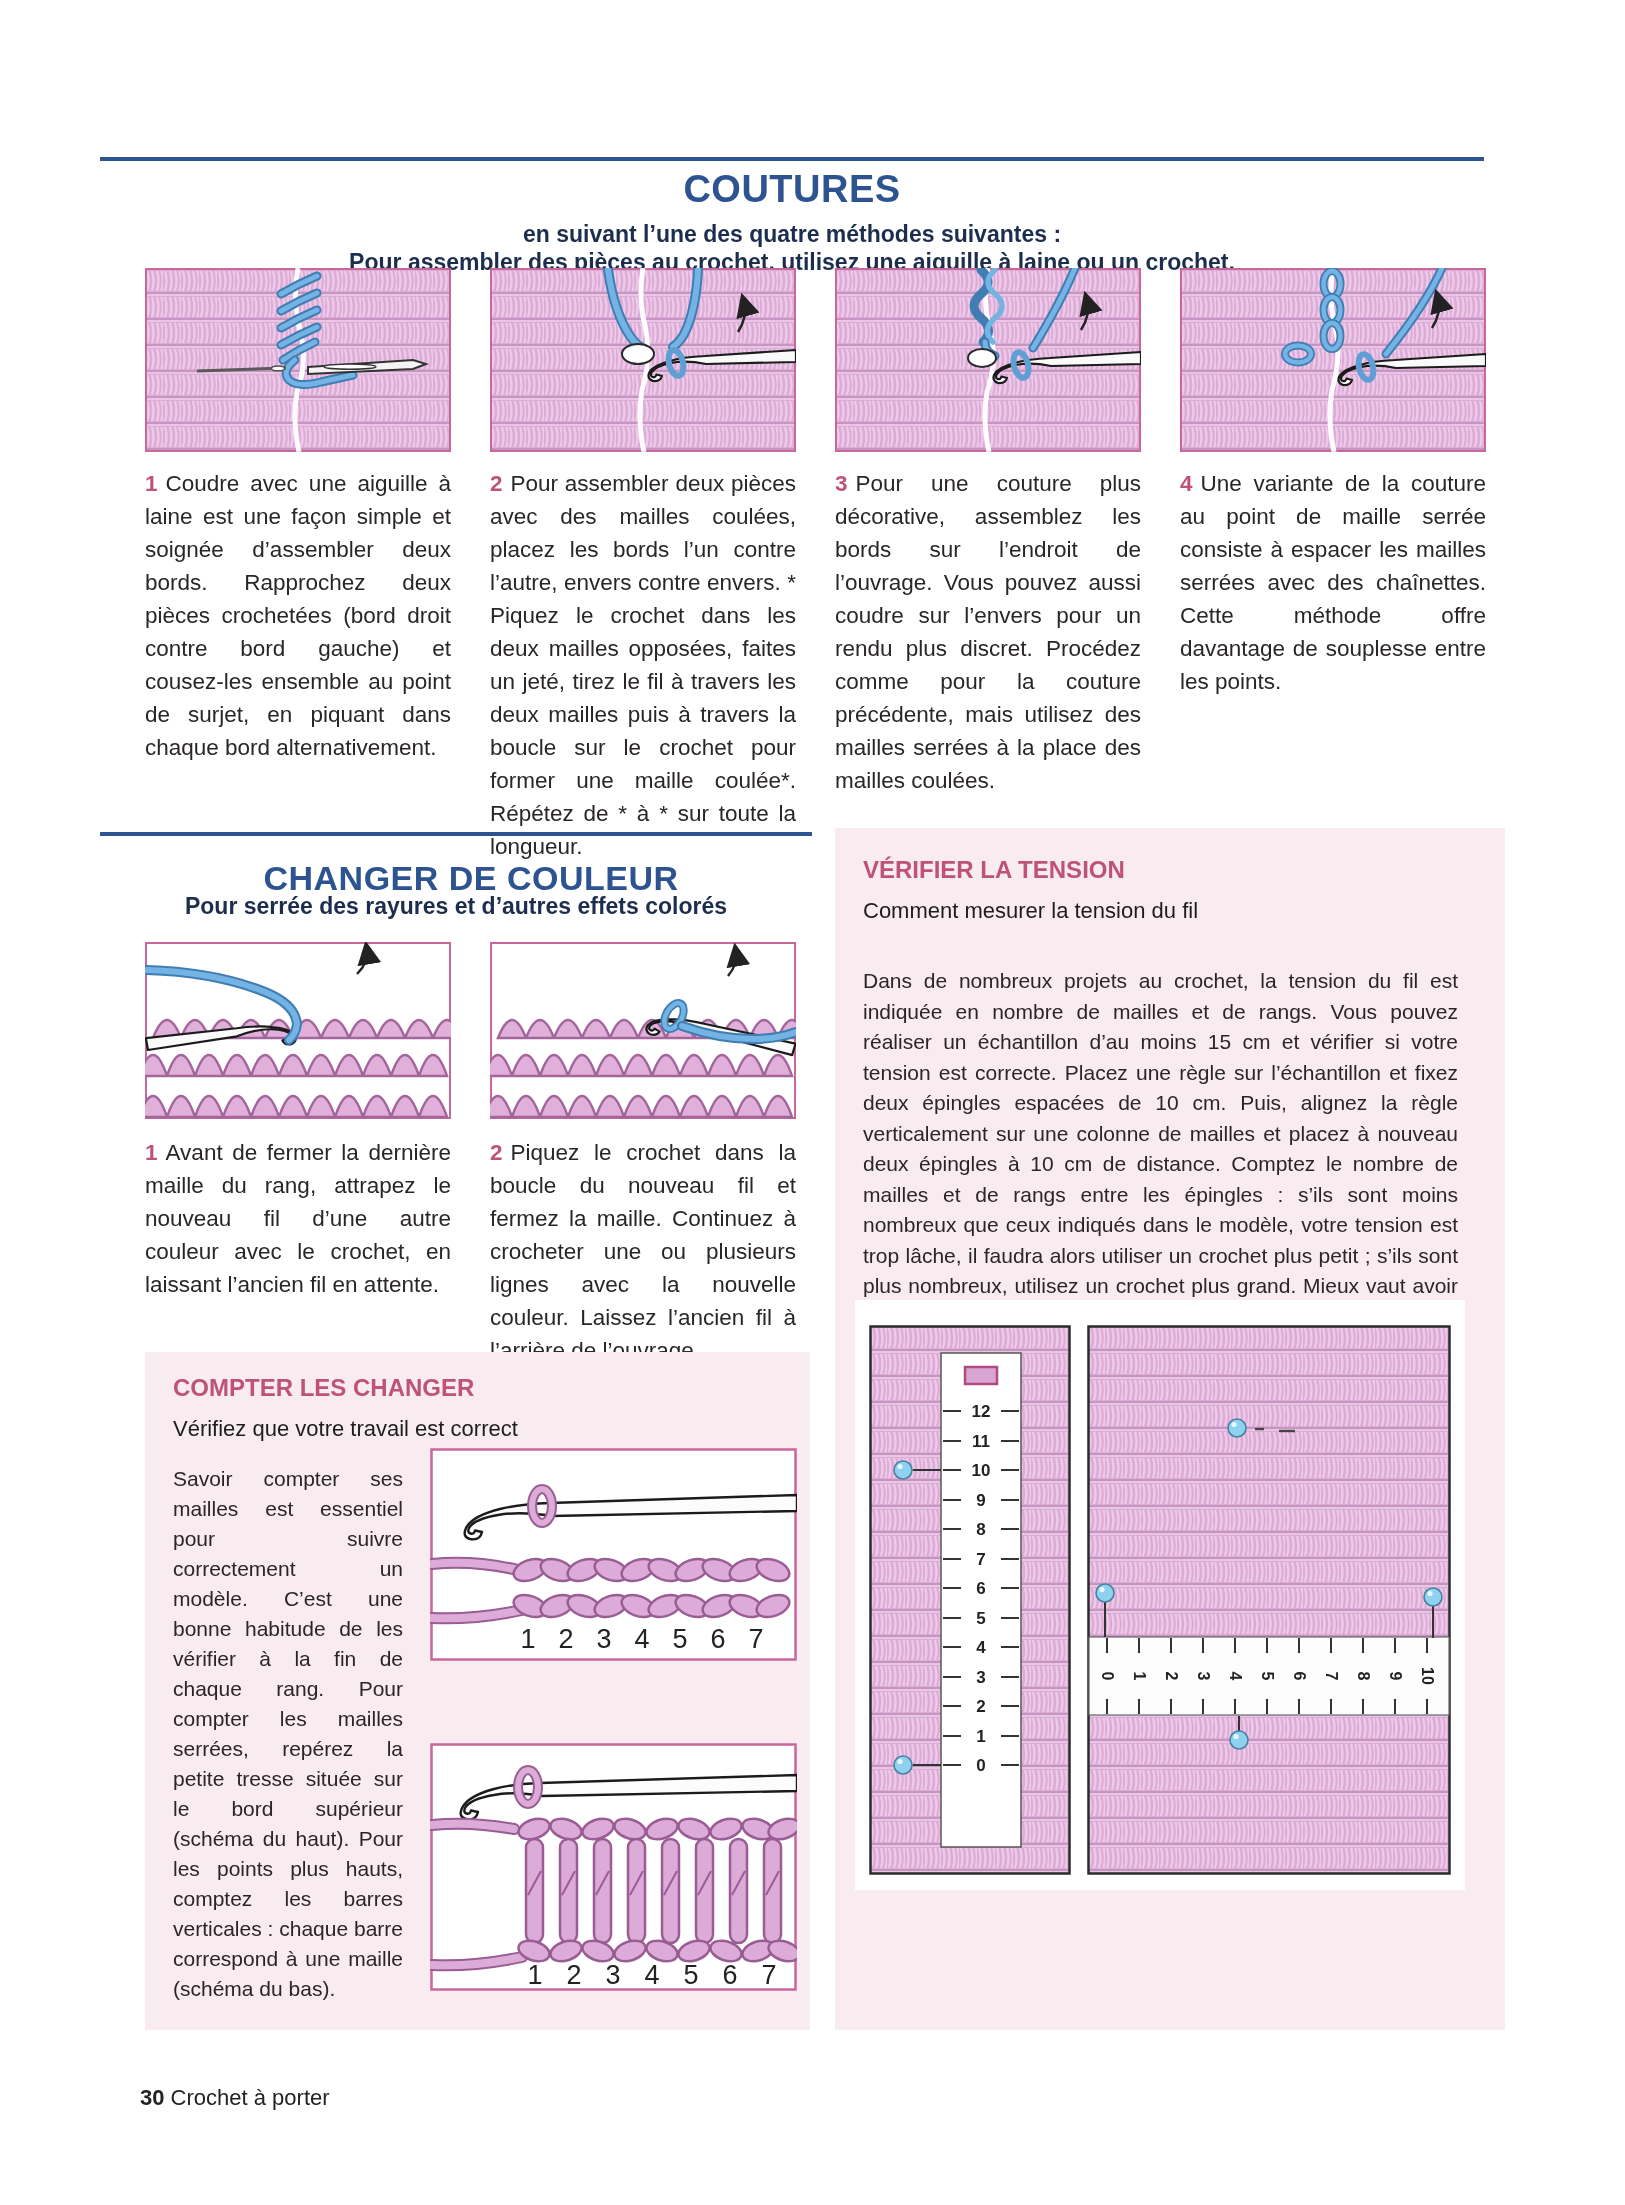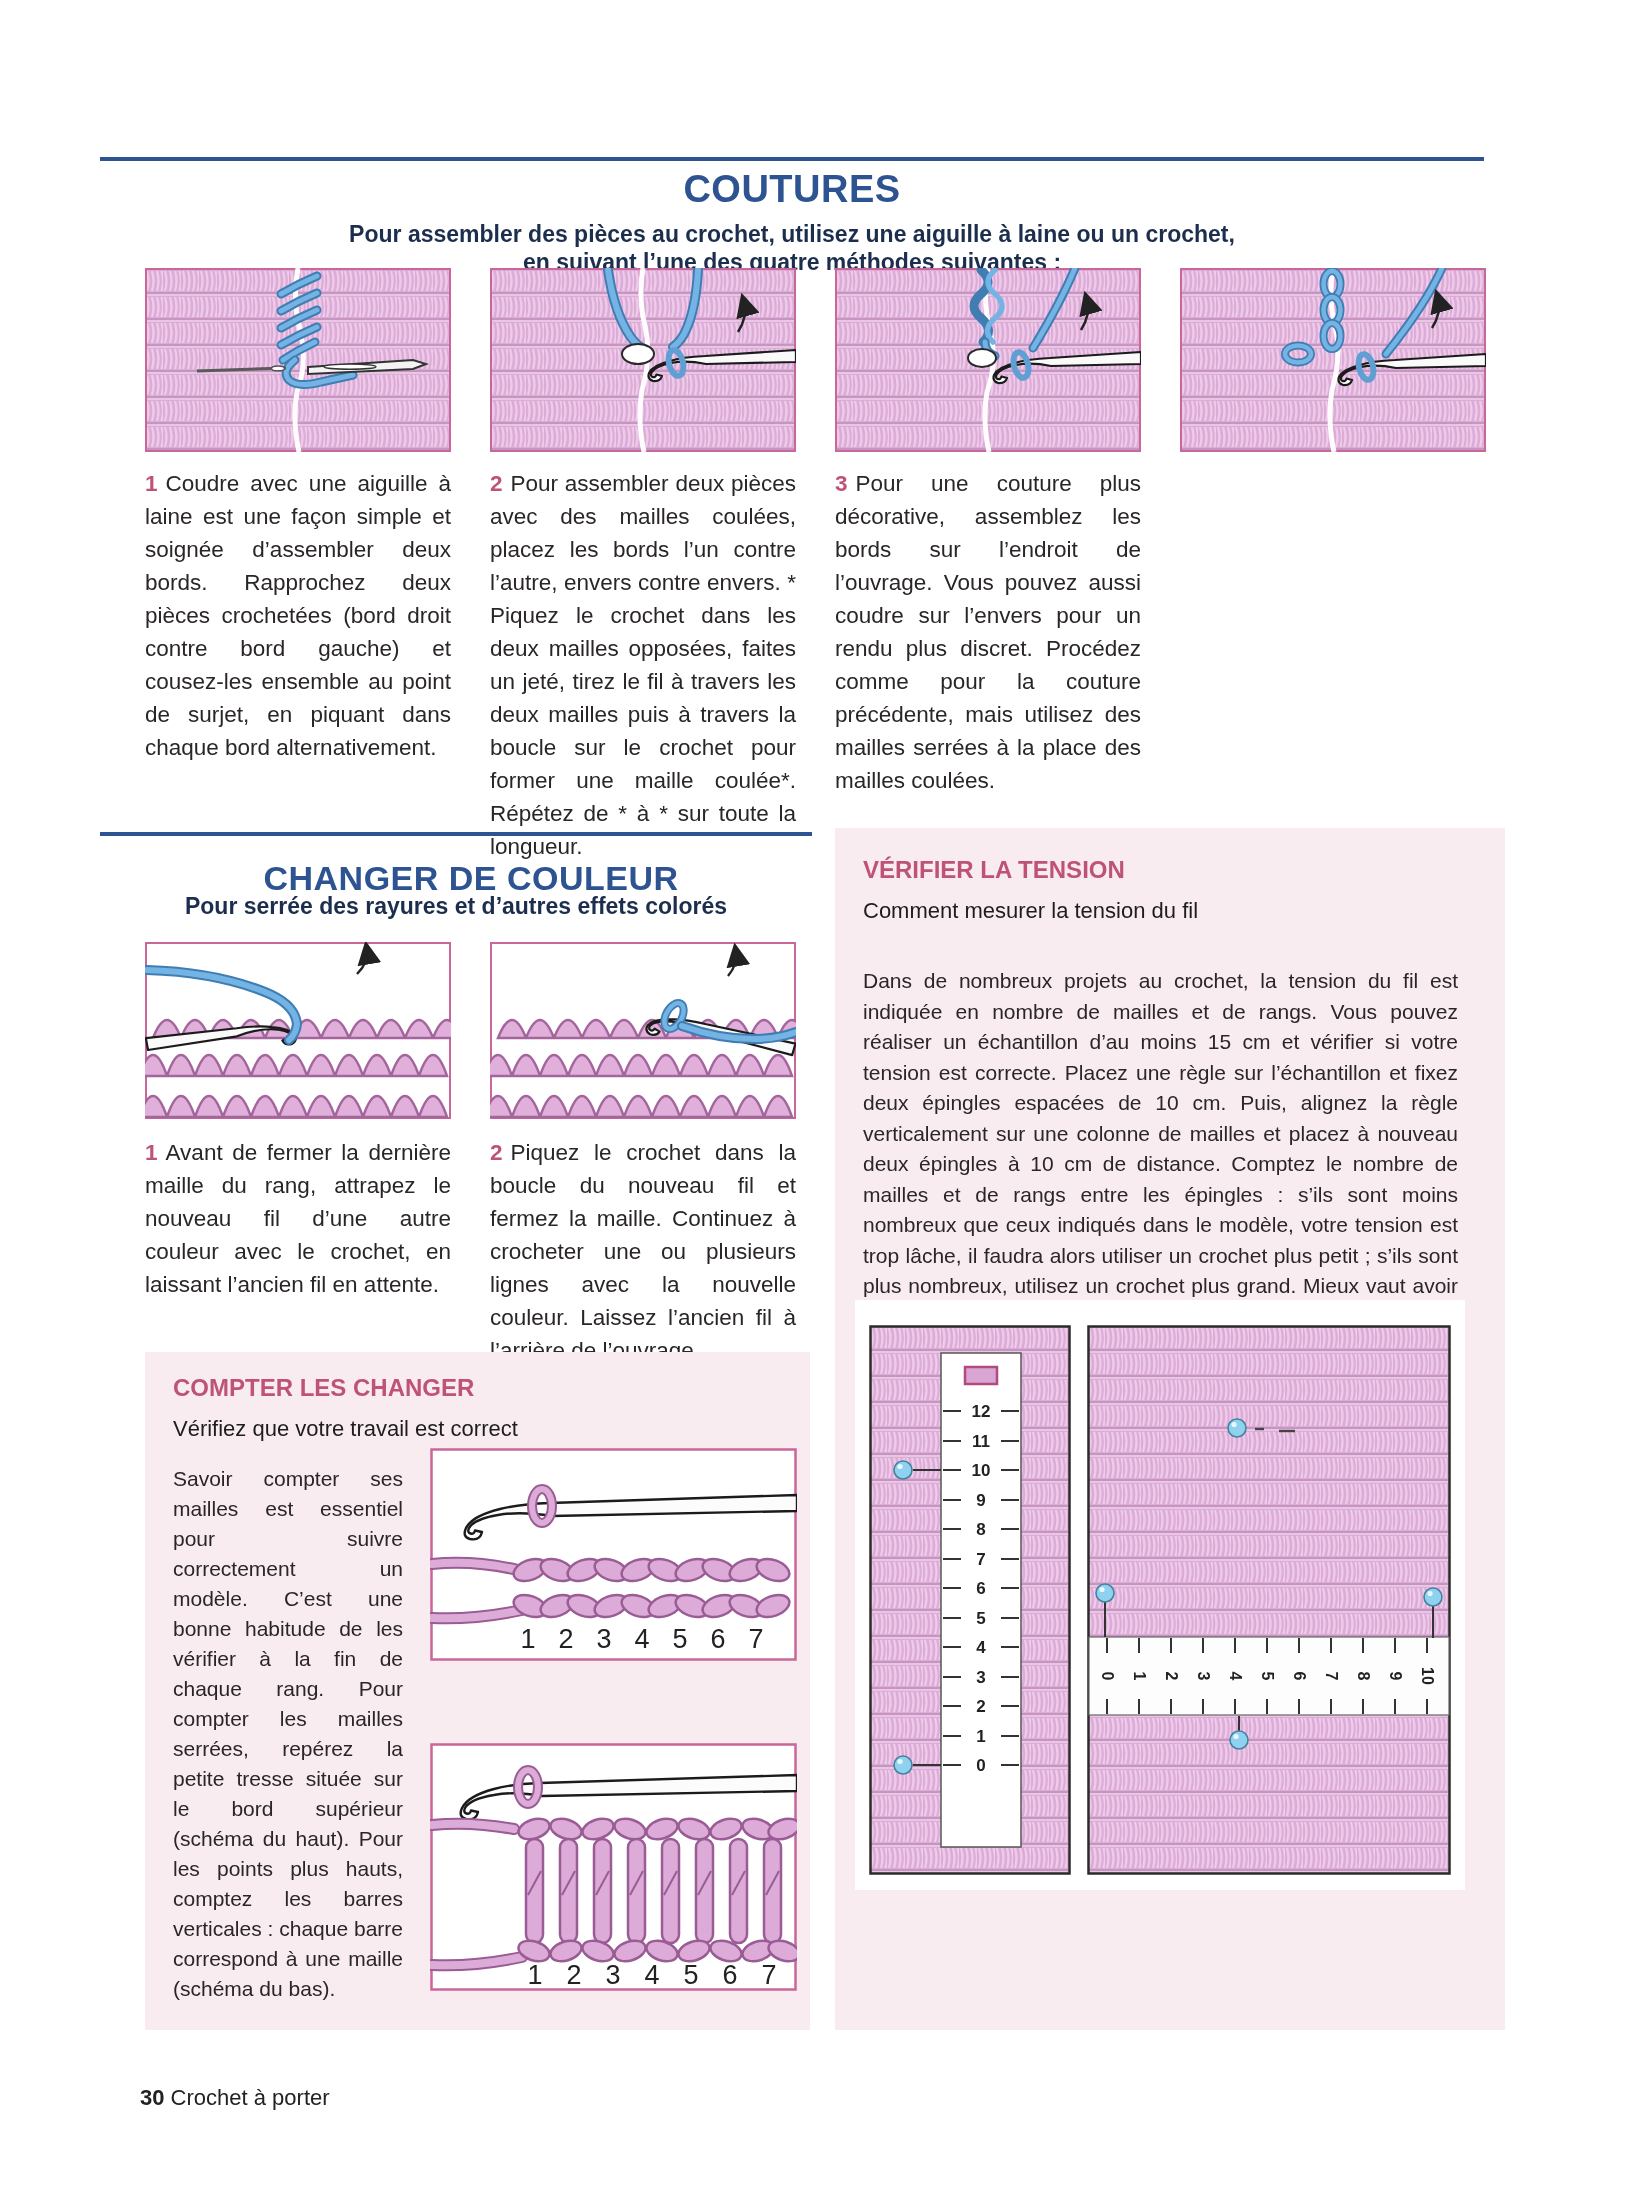--- a/index.html
+++ b/index.html
@@ -39,22 +39,22 @@
       </g>
       <marker id="ah" markerWidth="10" markerHeight="10" refX="6" refY="5" orient="auto">
         <path d="M0,0 L10,5 L0,10 Z" fill="#222"></path>
       </marker>
     </defs>
   </svg>
 
   <div class="abs rule" style="left:100px;top:157px;width:1384px;"></div>
   <h1 class="abs sec-title" style="left:100px;top:168px;width:1384px;font-size:38px;margin:0;">COUTURES</h1>
   <div class="abs sec-sub" style="left:100px;top:220px;width:1384px;">
+    <div>en suivant l’une des quatre méthodes suivantes :</div>
     <div>Pour assembler des pièces au crochet, utilisez une aiguille à laine ou un crochet,</div>
-    <div>en suivant l’une des quatre méthodes suivantes :</div>
   </div>
 
   <div class="abs" style="left:145px;top:268px;width:306px;">
     <svg width="306" height="184" viewBox="0 0 306 184">
       <rect x="1" y="1" width="304" height="182" fill="url(#fab)" stroke="#c9669a" stroke-width="2"></rect>
       <path d="M153,0 q-6,32 2,62 q8,32 -3,62 q-5,28 2,60" stroke="#ffffff" stroke-width="5" fill="none" opacity="0.95"></path>
       <g stroke-linecap="round" fill="none">
         <path d="M136,26 Q153,16 172,8 M136,43 Q153,33 172,25 M136,60 Q153,50 172,42 M136,77 Q153,67 172,59 M138,92 Q153,82 170,74" stroke="#3f7db2" stroke-width="9"></path>
         <path d="M136,26 Q153,16 172,8 M136,43 Q153,33 172,25 M136,60 Q153,50 172,42 M136,77 Q153,67 172,59 M138,92 Q153,82 170,74" stroke="#74b4e4" stroke-width="5"></path>
         <path d="M150,92 Q136,103 144,112 Q153,120 176,114 L208,107" stroke="#3f7db2" stroke-width="9"></path>
@@ -123,20 +123,23 @@
         <ellipse cx="152" cy="68" rx="8.5" ry="13" stroke="#74b4e4" stroke-width="4.5"></ellipse>
         <ellipse cx="118" cy="86" rx="13" ry="8.5" stroke="#3f7db2" stroke-width="8"></ellipse>
         <ellipse cx="118" cy="86" rx="13" ry="8.5" stroke="#74b4e4" stroke-width="4.5"></ellipse>
         <path d="M262,0 Q246,36 206,86" stroke="#3f7db2" stroke-width="9"></path>
         <path d="M262,0 Q246,36 206,86" stroke="#74b4e4" stroke-width="5"></path>
       </g>
       <path d="M306,86 L215,92 Q192,93 180,97 Q163,101 159,109 Q157,115 163,117 Q170,118 172,112 L166.5,110.5 Q165.5,114 162.5,113 Q160,112 161.5,108.5 Q165,102.5 181,99 Q196,96 216,100 L306,98 Z" fill="#fafafa" stroke="#1b1b1b" stroke-width="2.2" stroke-linejoin="round"></path>
       <ellipse cx="186" cy="99" rx="7" ry="13" transform="rotate(-14 186 99)" fill="none" stroke="#5f9fd4" stroke-width="6"></ellipse>
       <path d="M252,60 Q262,44 258,30" fill="none" stroke="#222" stroke-width="2.4" marker-end="url(#ah)"></path>
     </svg>
+    <p class="step" style="margin-top:11px;">
+      <span class="stepnum">4</span><span>Une variante de la couture au point de maille serrée consiste à espacer les mailles serrées avec des chaînettes. Cette méthode offre davantage de souplesse entre les points.</span>
+    </p>
   </div>
 
   <div class="abs rule" style="left:100px;top:832px;width:712px;"></div>
   <h2 class="abs sec-title" style="left:100px;top:844px;width:712px;font-size:34px;margin:15px;">CHANGER DE COULEUR</h2>
   <div class="abs sec-sub" style="left:100px;top:892px;width:712px;">Pour serrée des rayures et d’autres effets colorés</div>
 
   <div class="abs" style="left:145px;top:942px;width:306px;">
     <svg width="306" height="177" viewBox="0 0 306 177">
       <rect x="1" y="1" width="304" height="175" fill="#ffffff" stroke="#c9669a" stroke-width="2"></rect>
       <g fill="#e0b0da" stroke="#a4659c" stroke-width="2.5">

